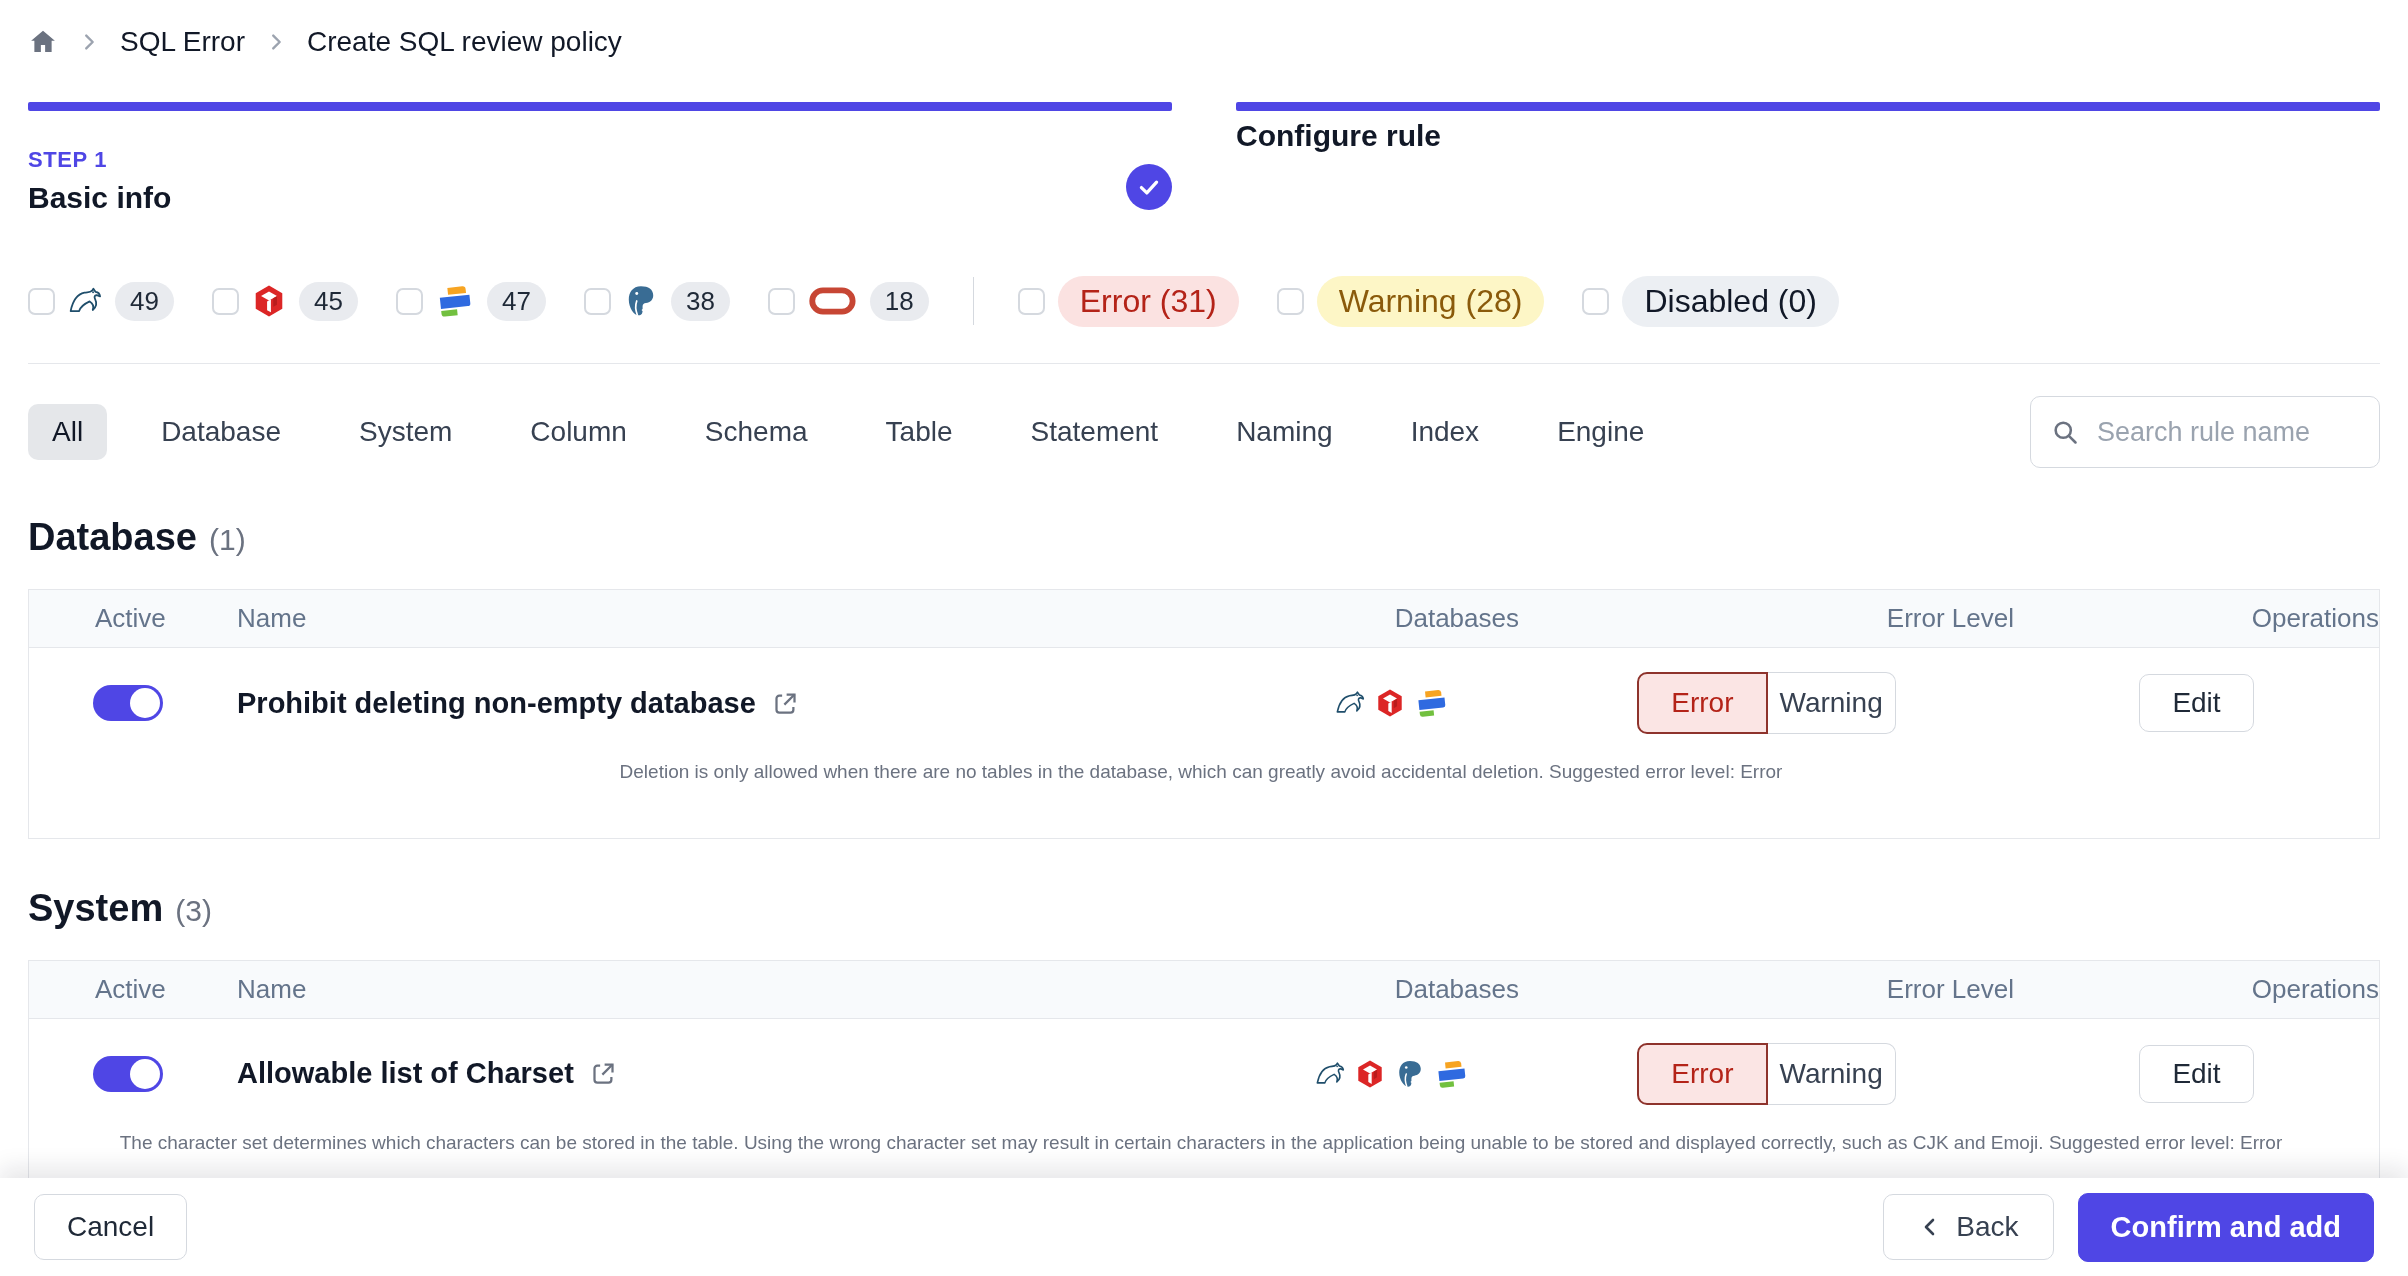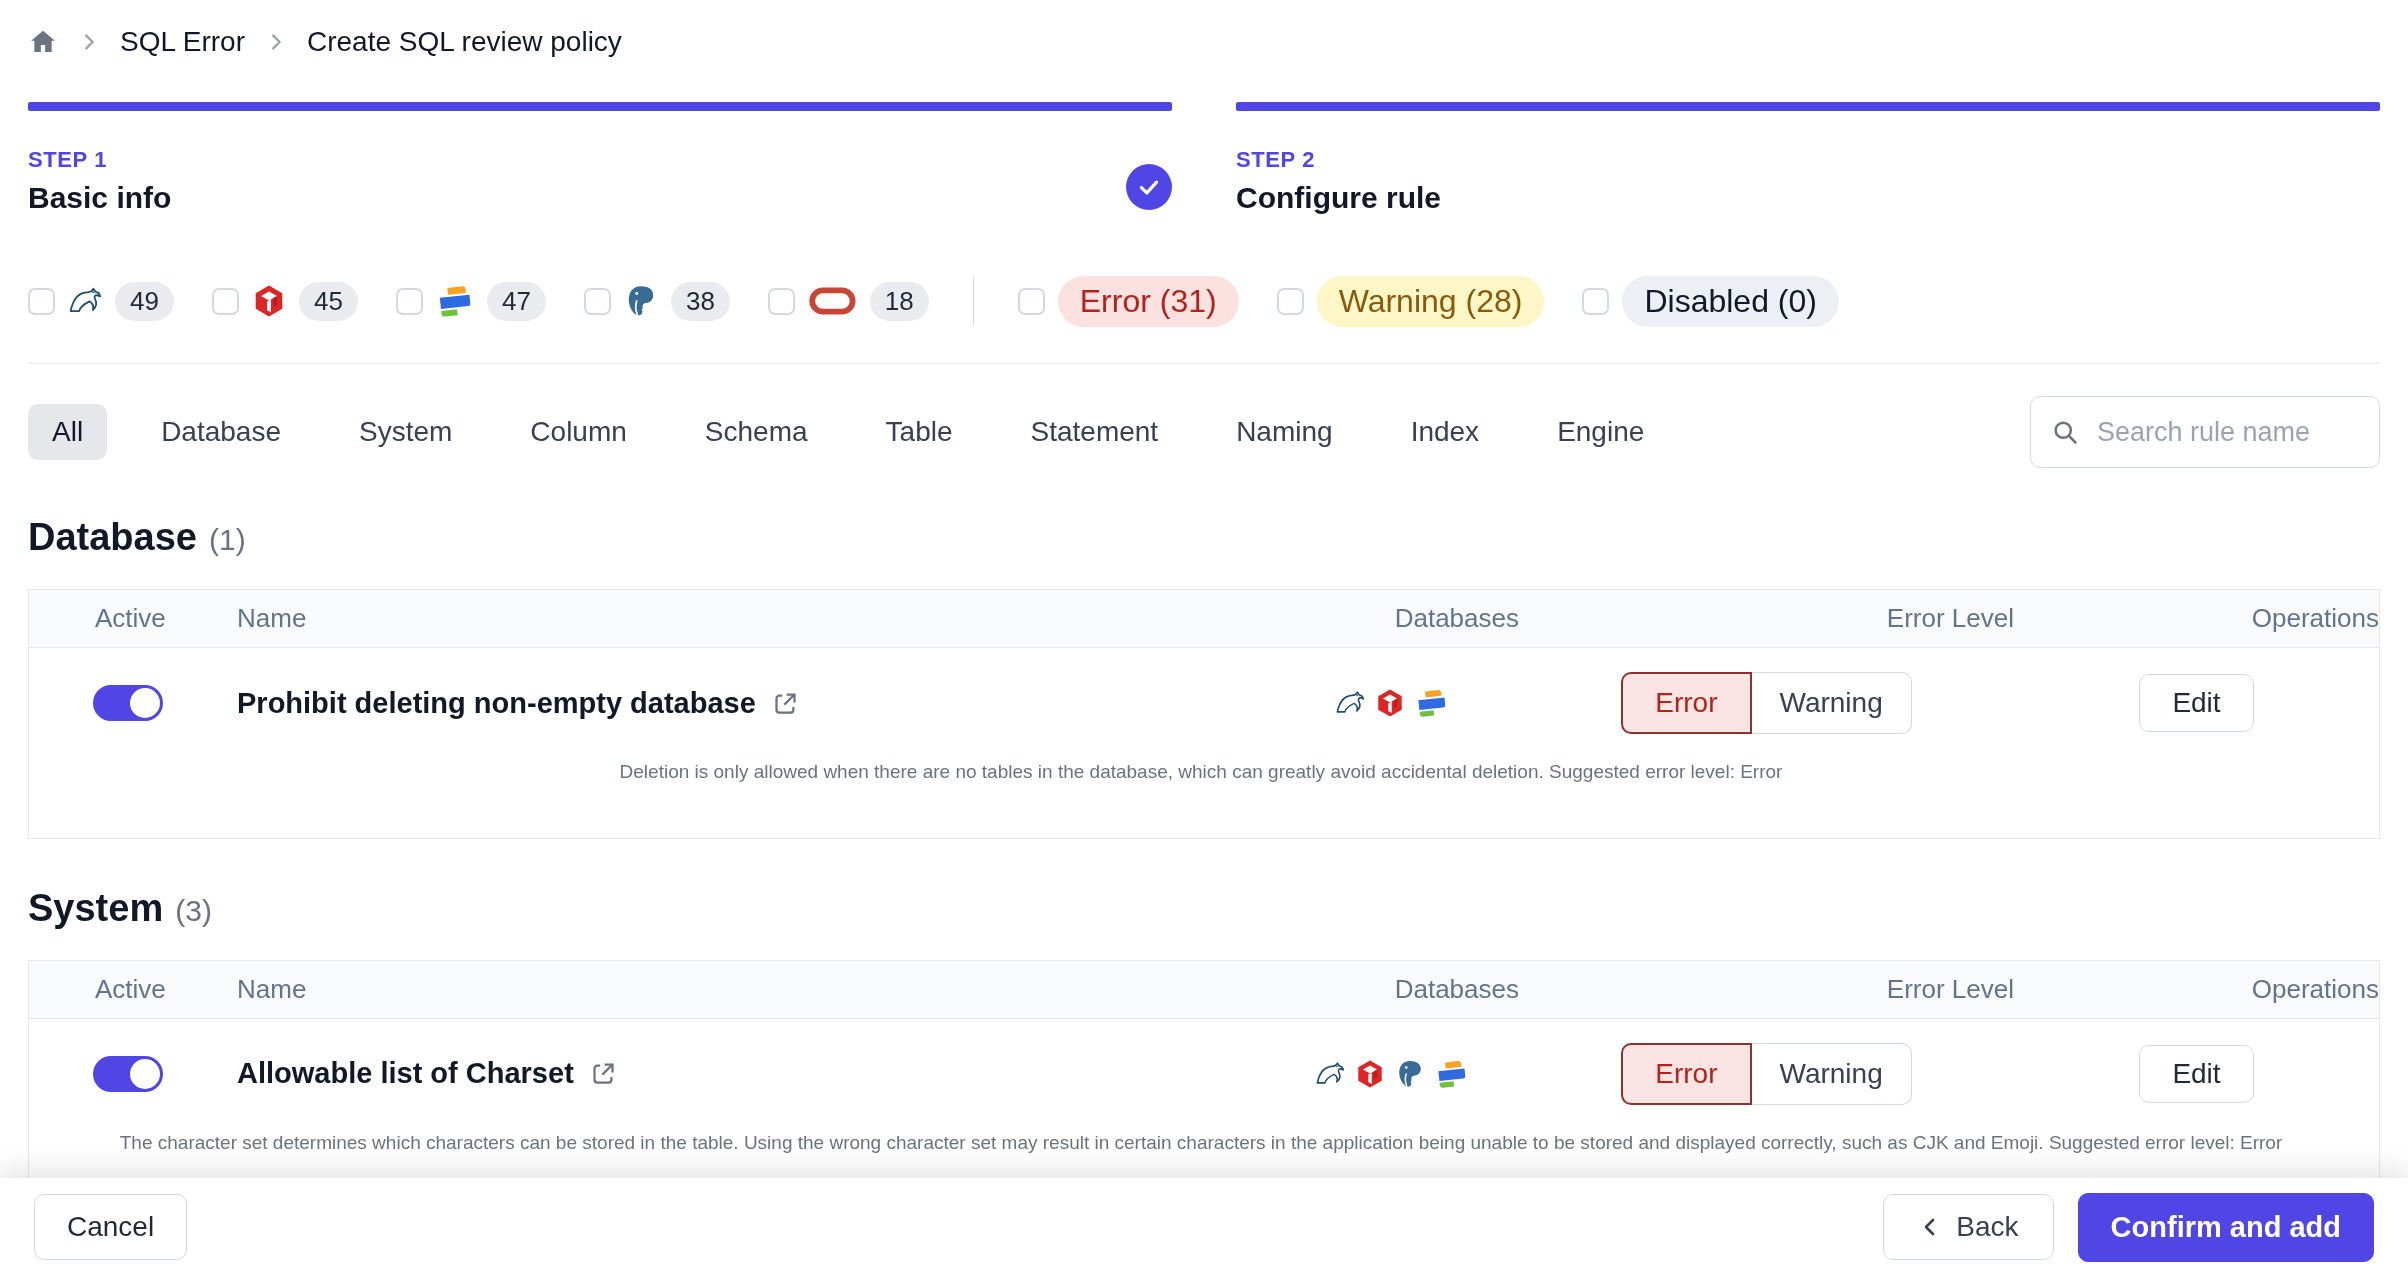--- a/index.html
+++ b/index.html
@@ -71,21 +71,21 @@
   .extlink-ic { display:inline-flex; color:#6b7280; cursor:pointer; }
 
   .engines-cell { display:flex; align-items:center; justify-content:center; gap:10px; }
   .engine-icon { display:inline-flex; align-items:center; justify-content:center; height:34px; }
   .engines-cell .engine-icon { height:30px; }
   .engine-icon svg { height:100%; width:auto; }
 
   .seg { display:flex; justify-content:center; }
   .seg-btn { font-family:inherit; font-size:28px; padding:3px 32px; cursor:pointer; }
   .seg-error { background:#fbe5e4; border:2px solid #8e332c; color:#b42318; border-radius:10px 0 0 10px; position:relative; z-index:1; }
-  .seg-warning { background:#fff; border:1px solid #d5d9df; border-left:none; color:#374151; border-radius:0 10px 10px 0; padding:14px 28px; }
+  .seg-warning { background:#fff; border:1px solid #d5d9df; border-left:none; color:#374151; border-radius:0 10px 10px 0; padding:14px 12px; }
 
   .ops-cell { display:flex; justify-content:center; }
   .btn { font-family:inherit; background:#fff; border:1px solid #d5d9df; border-radius:10px;
     font-size:28px; color:#1f2937; font-weight:500; cursor:pointer; }
   .edit-btn { padding:12px 32px; }
 
   .rule-desc { grid-column:1 / -1; color:#6b7280; font-size:19px; line-height:1.45;
     padding:24px 40px 28px 34px; word-break:break-all;text-align:center; }
 
   
@@ -128,21 +128,20 @@
       <div class="step-label">STEP 1</div>
       <div class="step-title">Basic info</div>
       <div class="step-check">
         <svg width="26" height="26" viewBox="0 0 24 24" fill="none" stroke="#ffffff" stroke-width="3" stroke-linecap="round" stroke-linejoin="round">
             <polyline points="5 12.5 10 17.5 19 7.5"></polyline>
           </svg>
       </div>
     </div>
     <div class="step">
       <div class="step-bar"></div>
-      <div class="step-label">STEP 2</div>
       <div class="step-title">Configure rule</div>
     </div>
   </div>
 
   <div class="filters">
     <label class="filter-item">
       <span class="checkbox"></span>
       <span style="display:inline-flex">
           <span class="engine-icon">
   <svg viewBox="0 0 32 32" fill="none">

